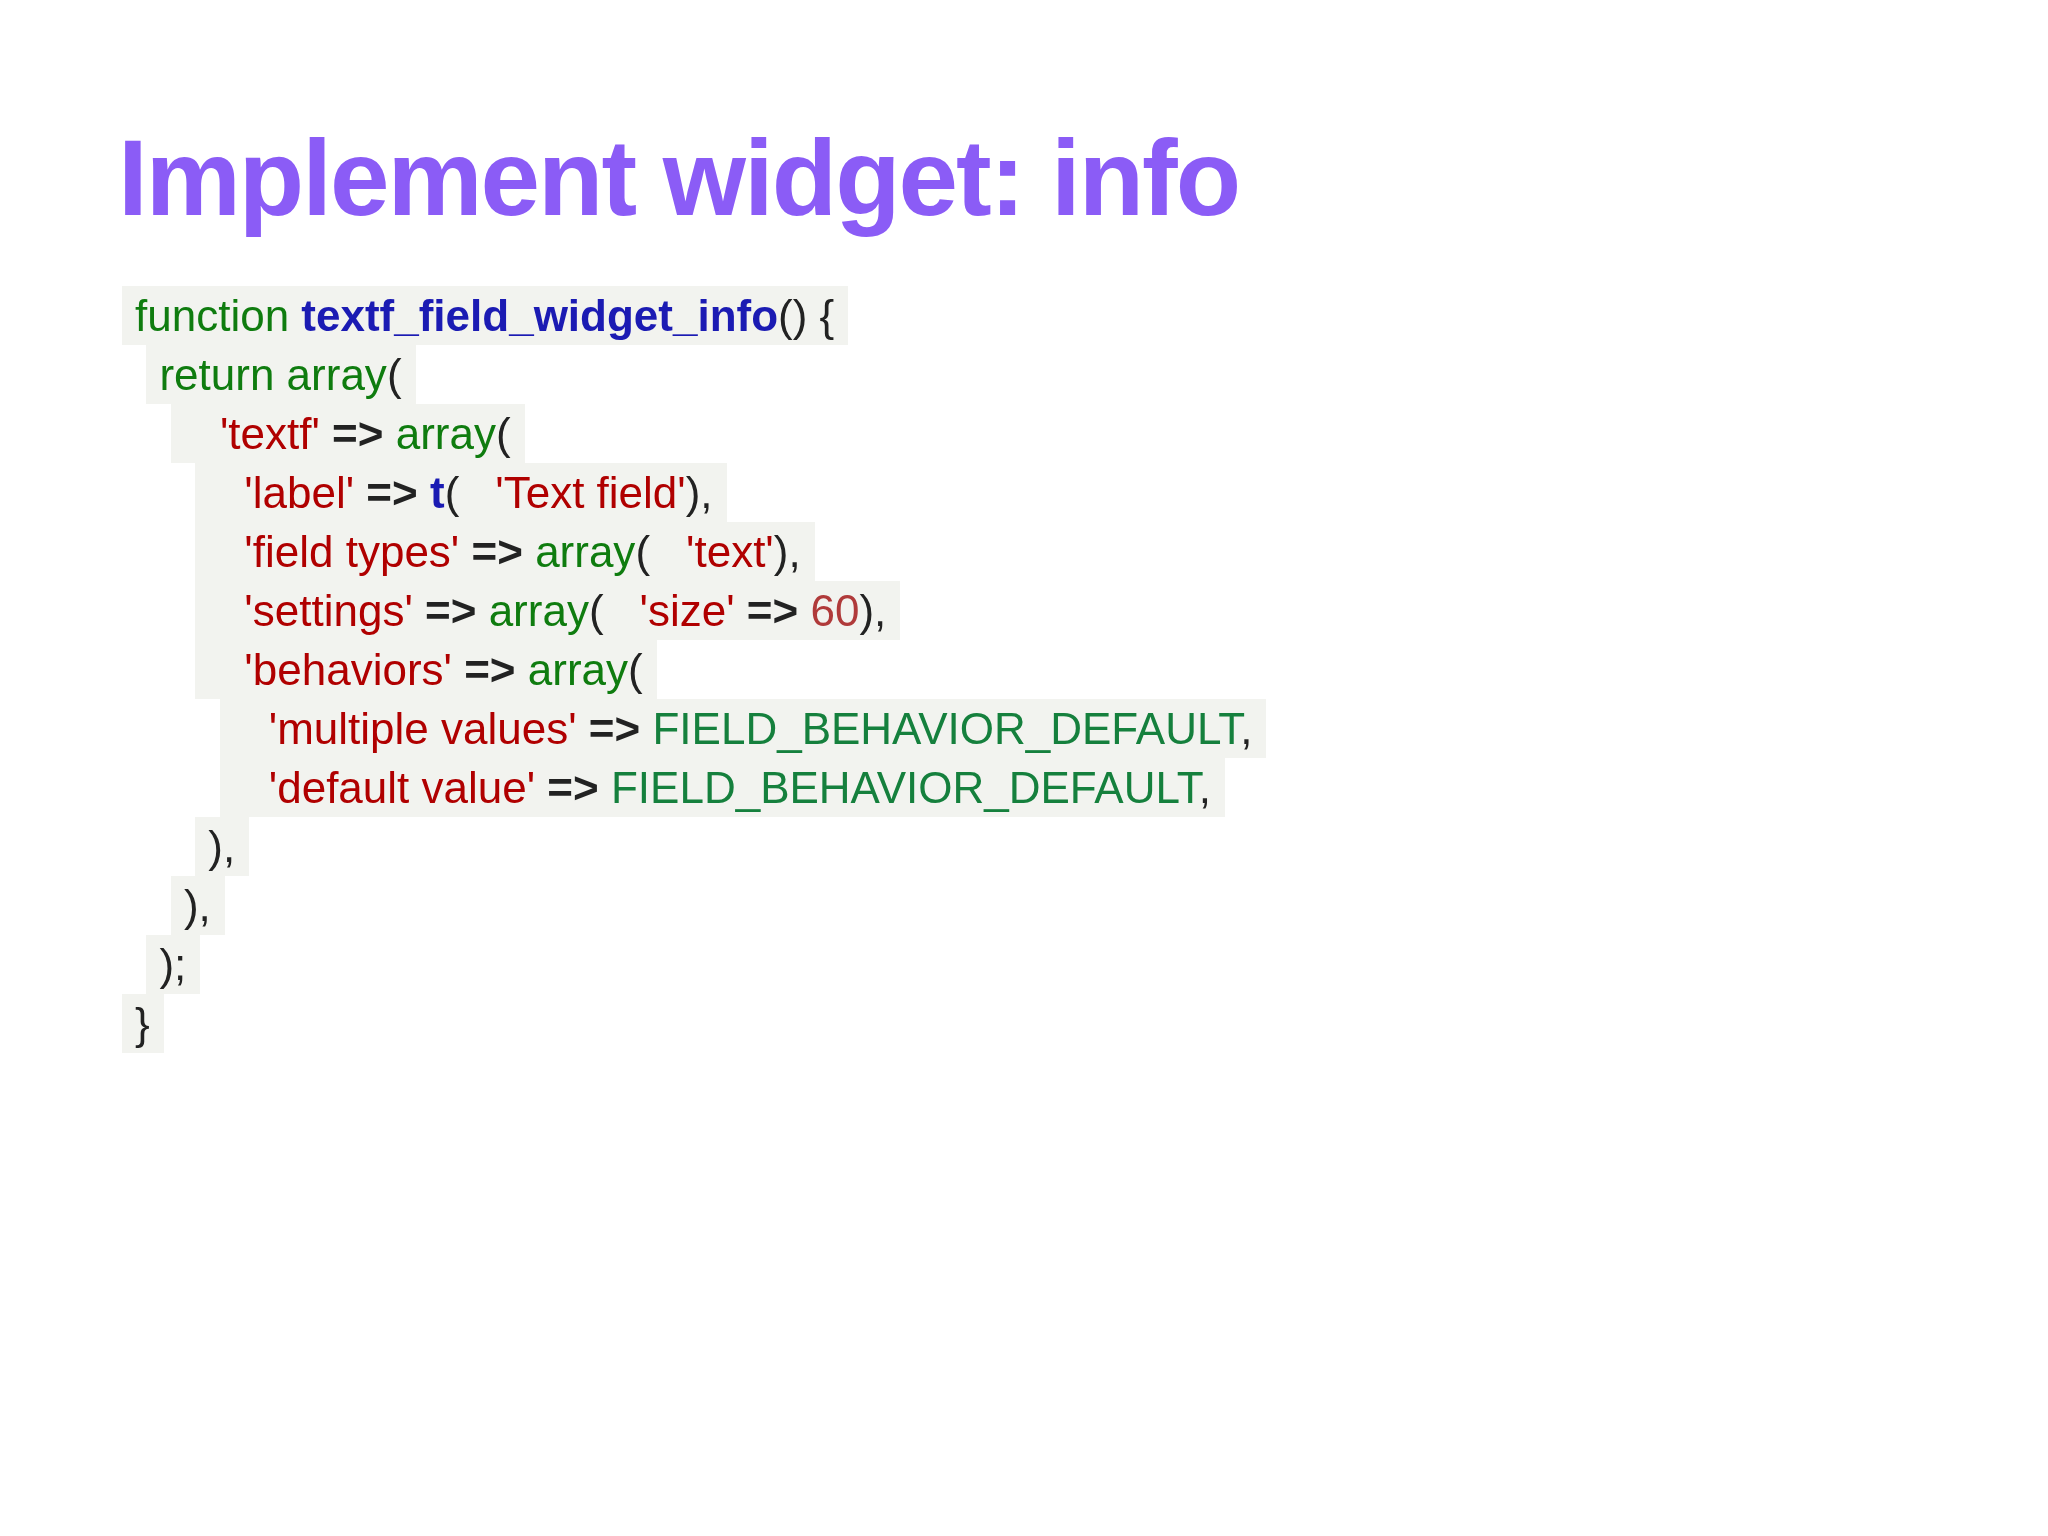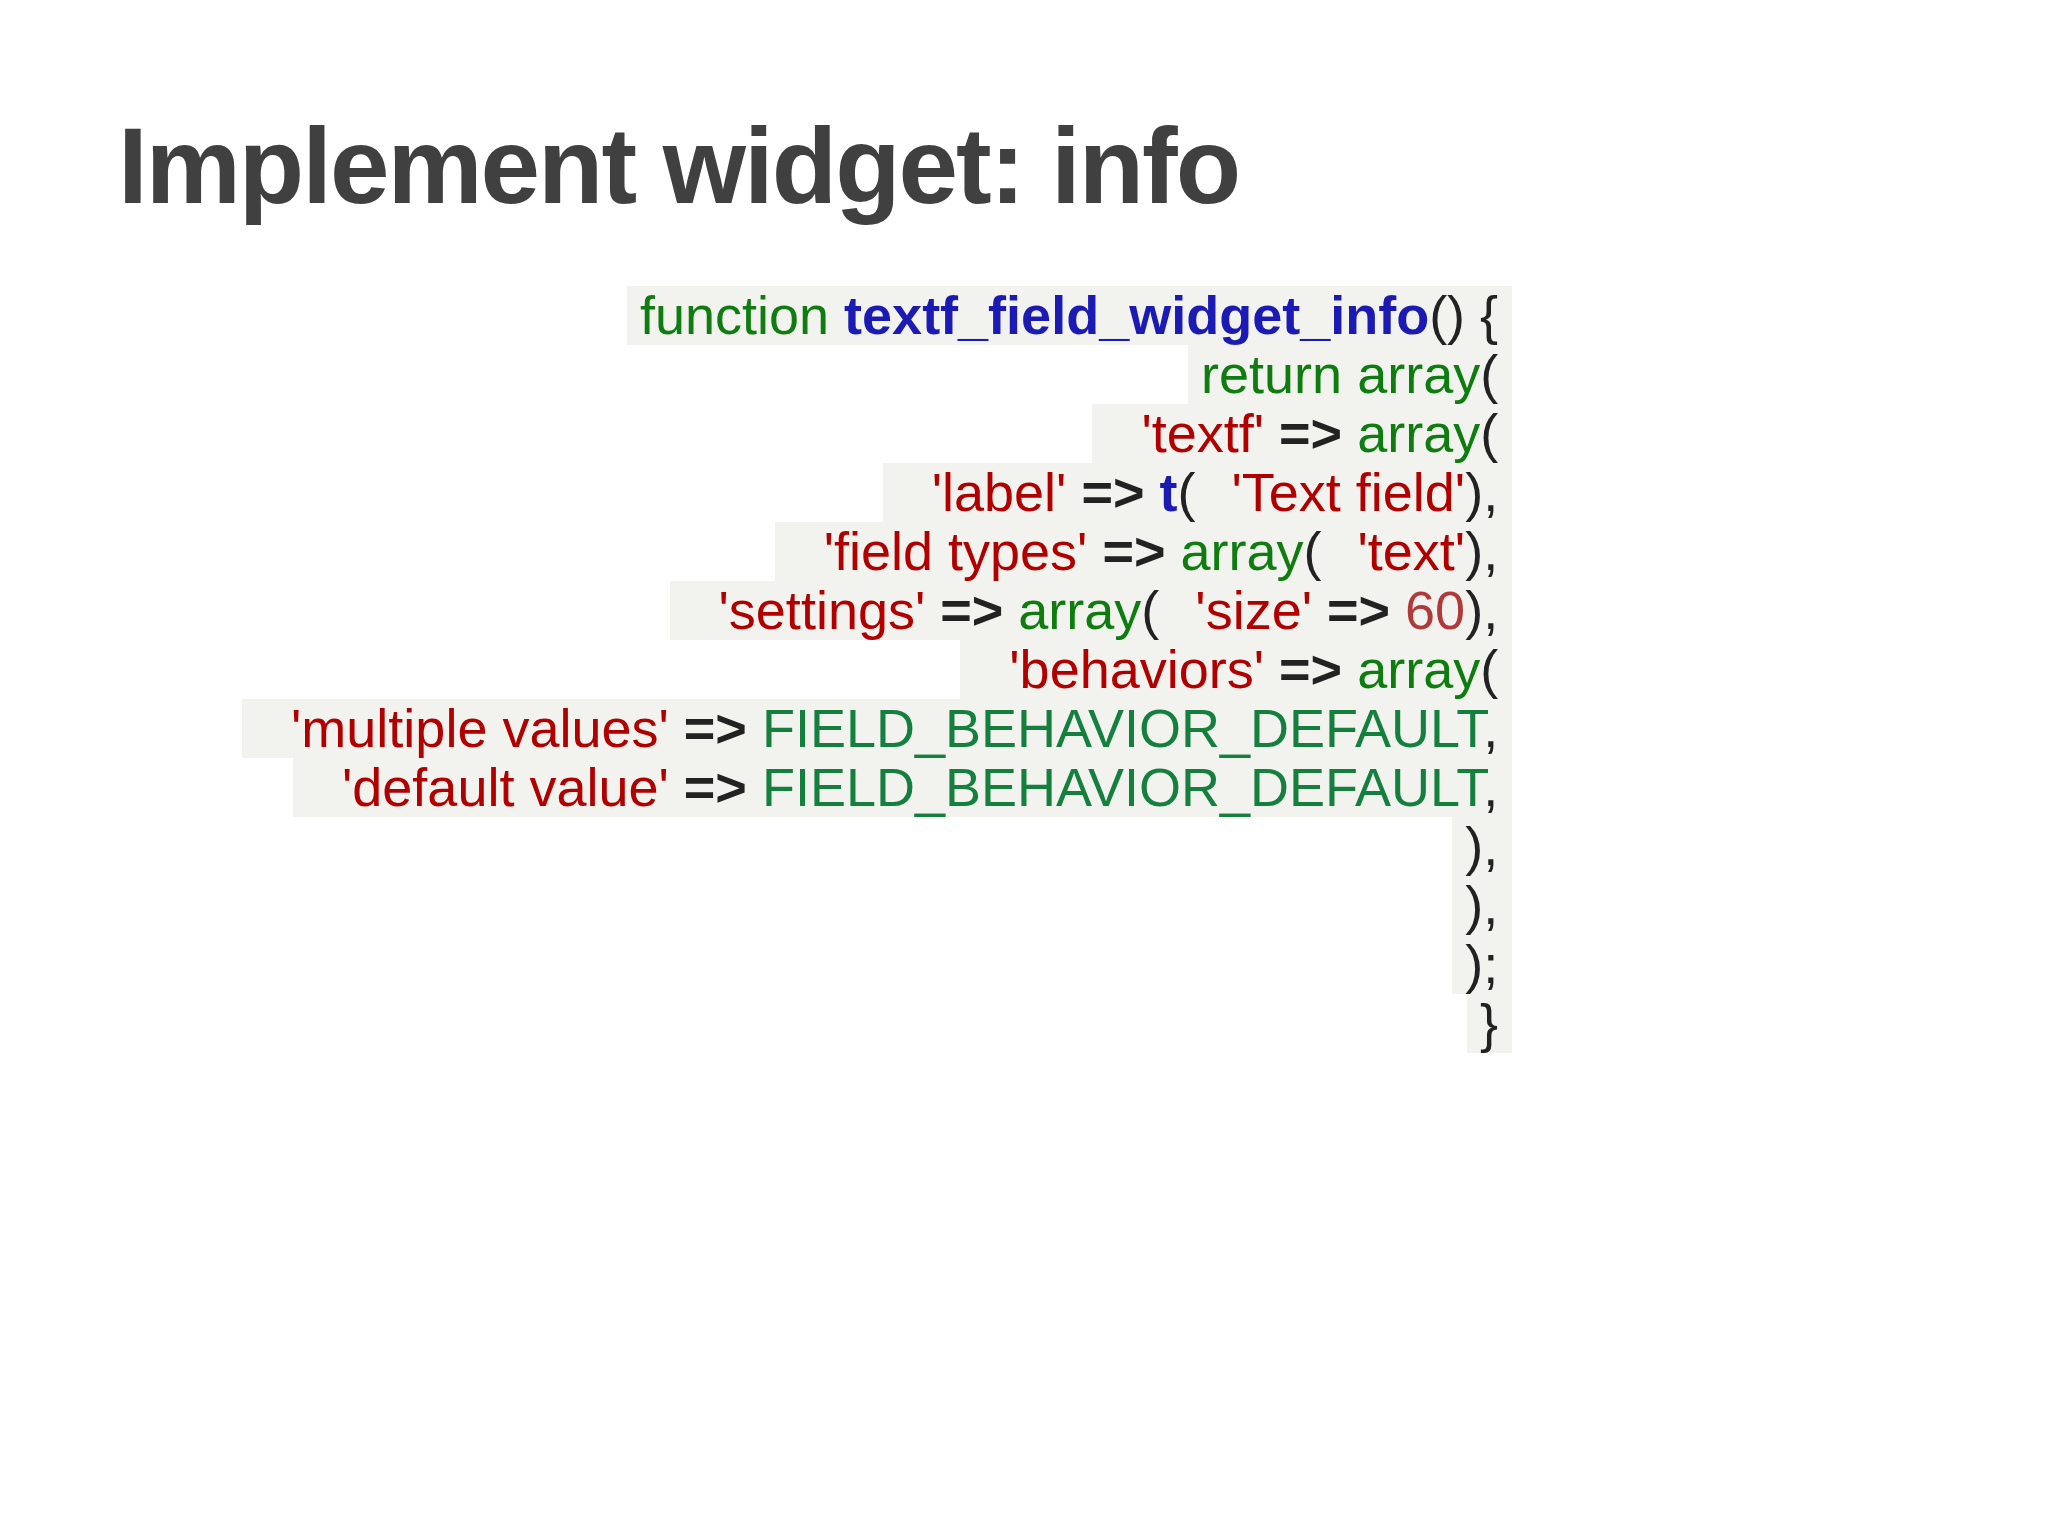--- a/index.html
+++ b/index.html
@@ -13,36 +13,35 @@
   }
   .slide {
     position: relative;
     width: 2048px;
     height: 1536px;
     background: #ffffff;
   }
   .slide-title {
     position: absolute;
     left: 118px;
-    top: 32px;
+    top: 44px;
     font-size: 107px;
     font-weight: bold;
-    color: #404040;
+    color: #8b5cf6;
     letter-spacing: -2px;
     white-space: nowrap;
   }
   .code-block {
     position: absolute;
     left: 135px;
     top: 286px;
-    font-size: 54px;
+    font-size: 44px;
     line-height: 59px;
     color: #222222;
     white-space: pre;
-    text-align: right;
   }
   .code-line {
     height: 59px;
     white-space: pre;
   }
   .indent { white-space: pre; }
   .line-box {
     display: inline-block;
     height: 59px;
     line-height: 59px;

